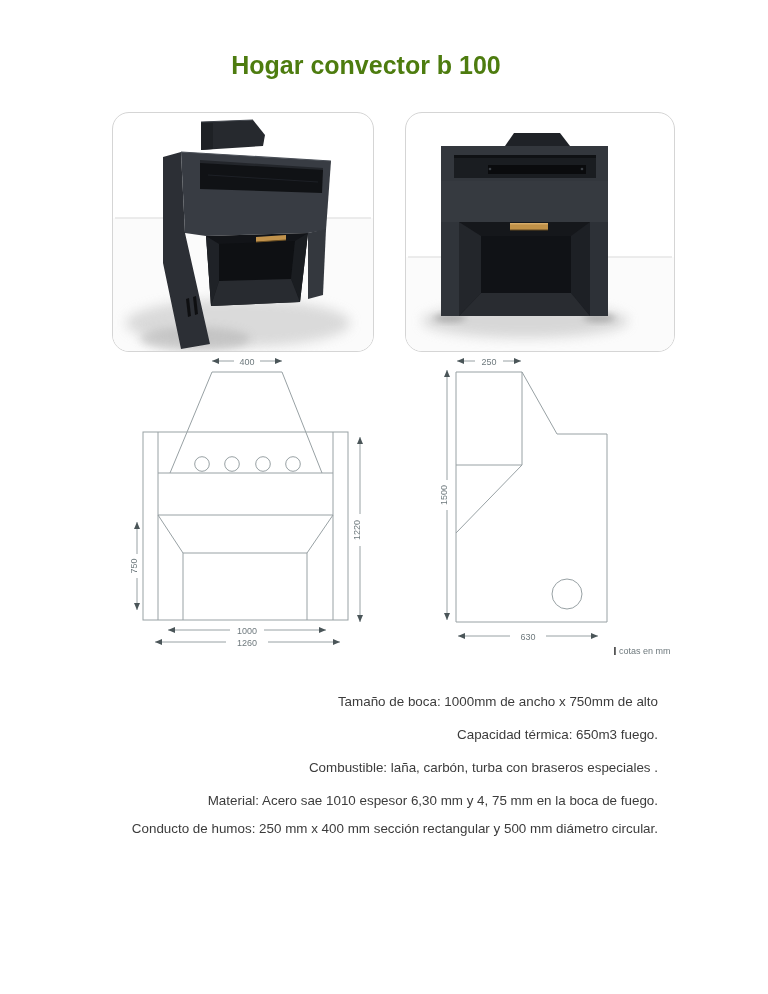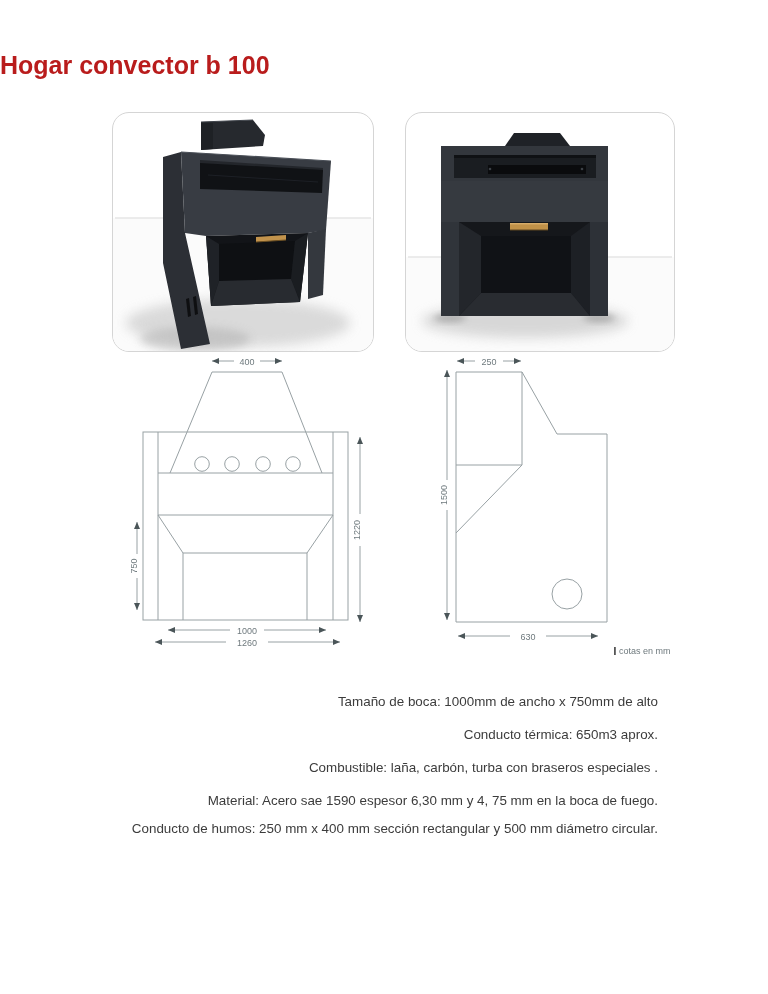--- a/index.html
+++ b/index.html
@@ -8,23 +8,24 @@
     width:768px;height:994px;
     margin:0 auto;
     background:#ffffff;
     overflow:hidden;
     font-family:"Liberation Sans", sans-serif;
   }
   .page-title{
     position:absolute;
     top:51px;left:0;right:36px;
     margin:0;
+    text-align:center;
     font-size:25px;
     font-weight:bold;
-    color:#b91c1c;
+    color:#4d7c0f;
     letter-spacing:0px;
   }
   .photo-card{
     position:absolute;
     top:112px;
     border:1.5px solid #d5d5d5;
     border-radius:17px;
     background:#ffffff;
     overflow:hidden;
   }
@@ -233,21 +234,21 @@
     </g>
     <text x="59" y="12.5" text-anchor="middle">250</text>
     <text x="17" y="143" text-anchor="middle" transform="rotate(-90 17 143)">1500</text>
     <text x="98" y="287.5" text-anchor="middle">630</text>
     <rect x="184" y="295" width="1.8" height="8" fill="#555"></rect>
     <text x="189" y="302" font-size="5" fill="#8a8a8a">cotas en mm</text>
   </svg>
 
   <div class="specs">
     <p>Tamaño de boca: 1000mm de ancho x 750mm de alto</p>
-    <p>Conducto térmica: 650m3 aprox.</p>
+    <p>Capacidad térmica: 650m3 fuego.</p>
     <p>Combustible: laña, carbón, turba con braseros especiales .</p>
-    <p class="pad-sm">Material:  Acero sae 1590 espesor 6,30 mm y 4, 75 mm en la boca de fuego.</p>
+    <p class="pad-sm">Material:  Acero sae 1010 espesor 6,30 mm y 4, 75 mm en la boca de fuego.</p>
     <p>Conducto de humos: 250 mm x 400 mm sección rectangular y 500 mm diámetro circular.</p>
   </div>
 
   <div class="bottom-crop"></div>
 
 </div>
 
 </body></html>

